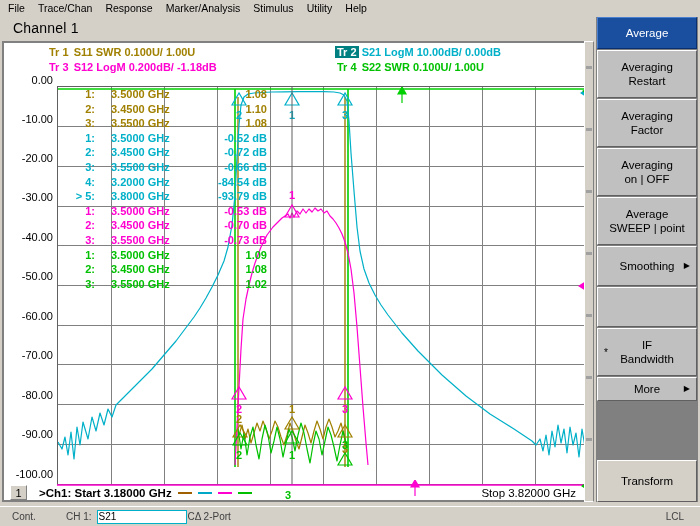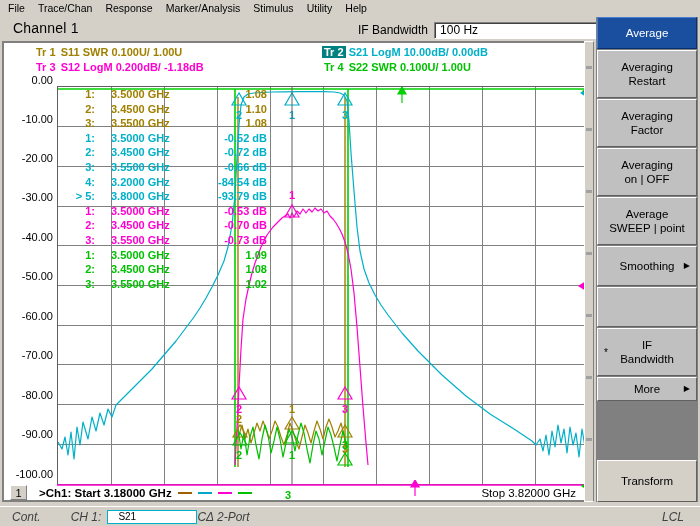--- a/index.html
+++ b/index.html
@@ -52,21 +52,21 @@
 
   
   .graphpanel{
     position:absolute;left:2px;top:41px;width:590px;height:461px;
     background:#ffffff;
     border:2px solid #808080;
     box-sizing:border-box;
   }
 
   
-  .legend{position:absolute;left:0;top:2px;width:586px;height:32px;padding-left:28px;}
+  .legend{position:absolute;left:13px;top:2px;width:586px;height:32px;padding-left:28px;}
   .leg{position:absolute;font-size:11px;white-space:nowrap;font-weight:bold;}
   .leg .tg{padding:0 2px;}
   .leg .sel{background:#008080;color:#ffffff;}
   .l1{left:30px;top:1px;color:#a08000;}
   .l2{left:318px;top:1px;color:#00b0c8;}
   .l3{left:30px;top:16px;color:#ff00d0;}
   .l4{left:318px;top:16px;color:#00c000;}
 
   
   .plot{
@@ -123,28 +123,28 @@
   .skey.light{background:#d4d0c8;}
   .skey .arrow{position:absolute;right:6px;top:50%;transform:translateY(-50%);font-size:8px;}
   .skey .ast{position:absolute;left:6px;top:50%;transform:translateY(-45%);font-size:10px;}
 
   
   .statusbar{
     position:absolute;left:0;top:506px;width:700px;height:20px;
     background:#d4d0c8;border-top:1px solid #fff;
     display:flex;align-items:center;box-sizing:border-box;
   }
-  .statusbar .st{font-size:12px;color:#404040;white-space:nowrap;font-style:italic;}
+  .statusbar .st{font-size:10px;color:#404040;white-space:nowrap;}
   .s-cont{margin-left:12px;}
   .s-ch{margin-left:30px;}
   .s21box{
     margin-left:6px;width:90px;height:14px;background:#ffffff;
     border:1px solid #00b0c8;box-sizing:border-box;
     display:flex;align-items:center;
-    font-size:10px;color:#000;padding-left:10px;
+    font-size:10px;color:#000;padding-left:0;
   }
   .s-port{}
   .s-lcl{position:absolute;right:16px;}
 
   
   .sbstrip{
     position:absolute;left:584px;top:41px;width:10px;height:461px;
     background:#d4d0c8;border:1px solid #fff;border-right-color:#808080;box-sizing:border-box;
   }
   .sbseg{position:absolute;left:1px;width:6px;height:3px;background:#a0a0a0;}
@@ -164,30 +164,20 @@
     <div class="mi">Marker/Analysis</div>
     <div class="mi">Stimulus</div>
     <div class="mi">Utility</div>
     <div class="mi">Help</div>
   </div>
 
   <div class="chanbar">
     <div class="ctitle">Channel 1</div>
   </div>
 
-  <div class="ifbw-wrap">
-    <div class="ifbw-label">IF Bandwidth</div>
-    <div class="ifbw-box">
-      <span>100 Hz</span>
-    </div>
-    <div class="spin">
-      <div>▲</div>
-      <div>▼</div>
-    </div>
-  </div>
 
   <div class="graphpanel">
 
     <div class="legend">
       <div class="leg l1">
         <span class="tg">Tr 1</span>
         <span>S11 SWR 0.100U/  1.00U</span>
       </div>
       <div class="leg l2">
         <span class="tg sel">Tr 2</span>

